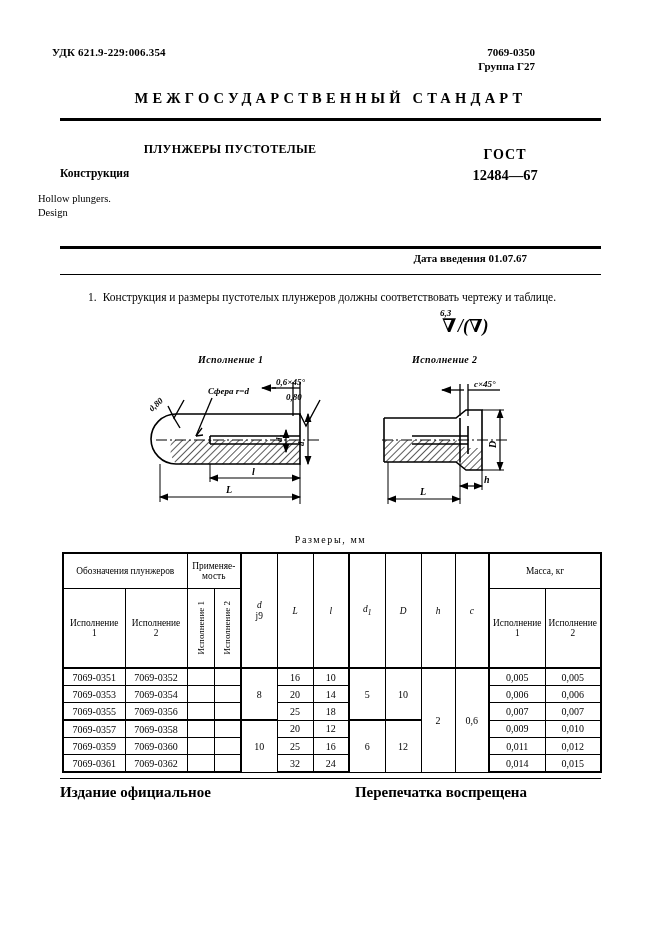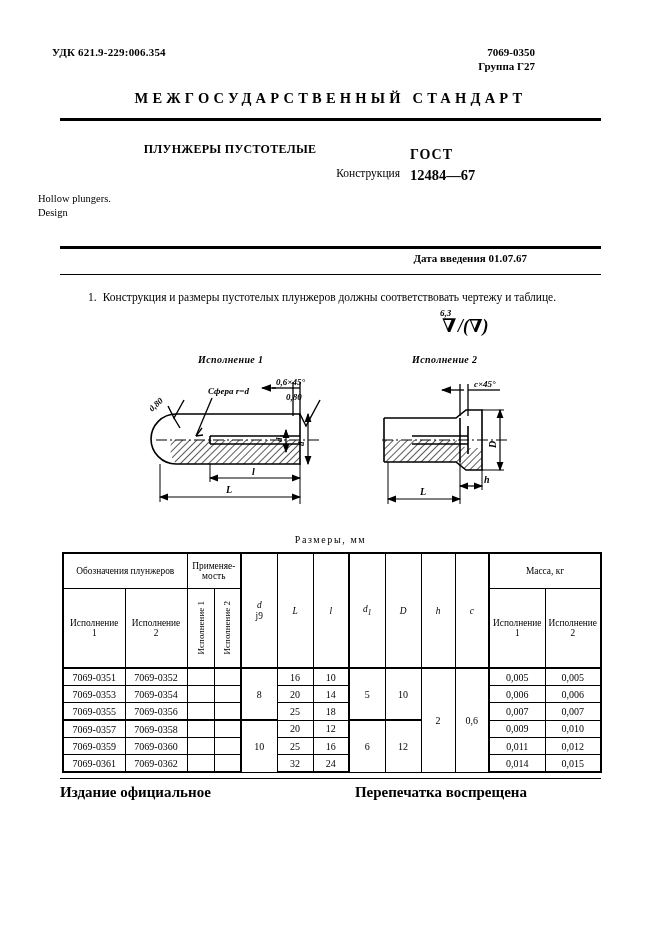--- a/index.html
+++ b/index.html
@@ -73,38 +73,39 @@
     width: 340px;
     text-align: center;
     font-weight: bold;
     font-size: 12px;
     letter-spacing: .3px;
   }
   .title-sub {
     position: absolute;
     left: 60px; top: 161px;
     width: 340px;
-    text-align: right;
-    font-weight: normal;
+    text-align: left;
+    font-weight: bold;
     font-size: 11.5px;
   }
   .title-en {
     position: absolute;
     left: 60px; top: 186px;
     width: 340px;
     text-align: left;
     font-size: 10.5px;
     line-height: 1.35;
   }
   .title-en .l1 { display: block; margin-left: -22px; }
   .title-en .l2 { display: block; margin-left: -22px; }
   .gost-block {
     position: absolute;
     left: 410px; top: 138px;
     width: 190px;
+    text-align: center;
     font-weight: bold;
     line-height: 1.5;
   }
   .gost-word { font-size: 14px; letter-spacing: 1px; }
   .gost-num  { font-size: 14.5px; }
 
   .date-intro {
     position: absolute;
     right: 60px; top: 246px;
     font-weight: bold;

